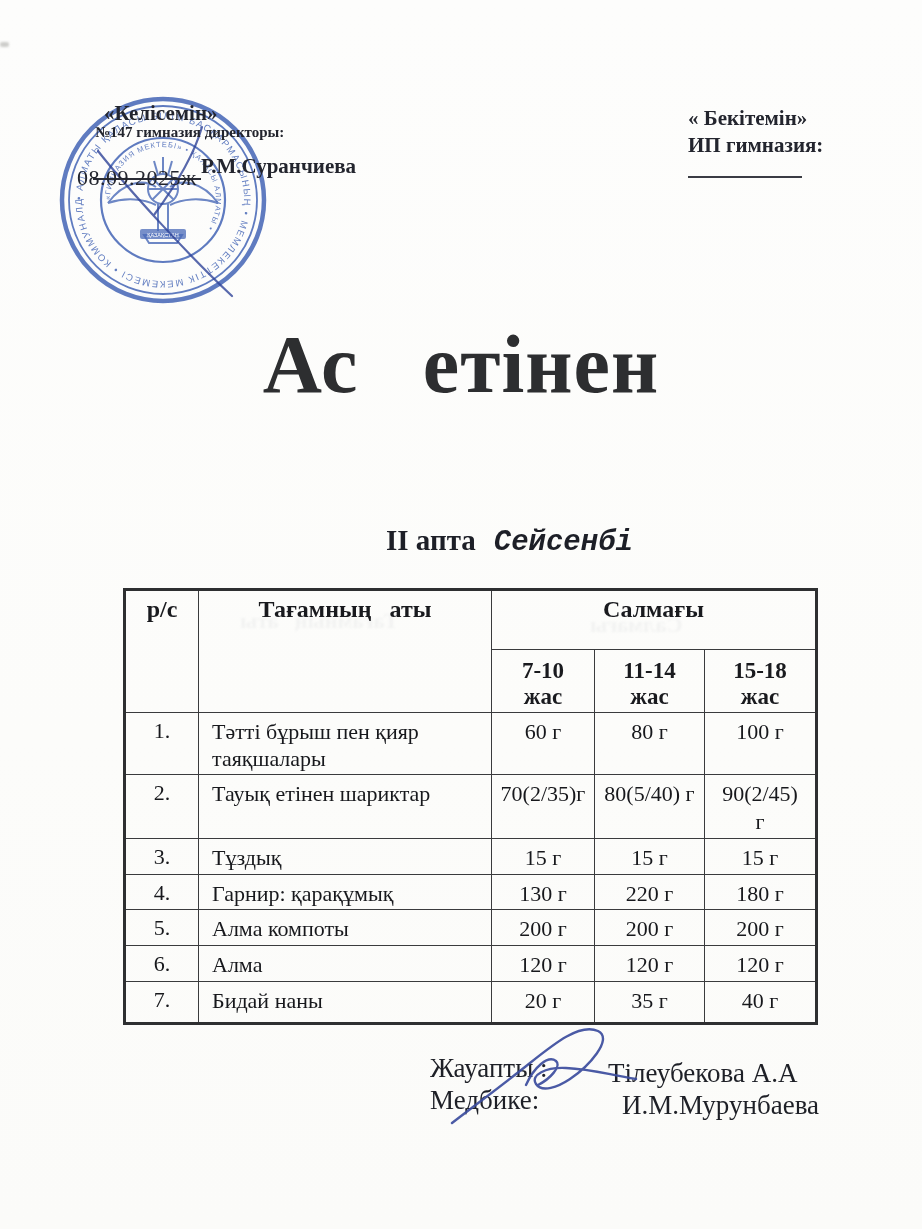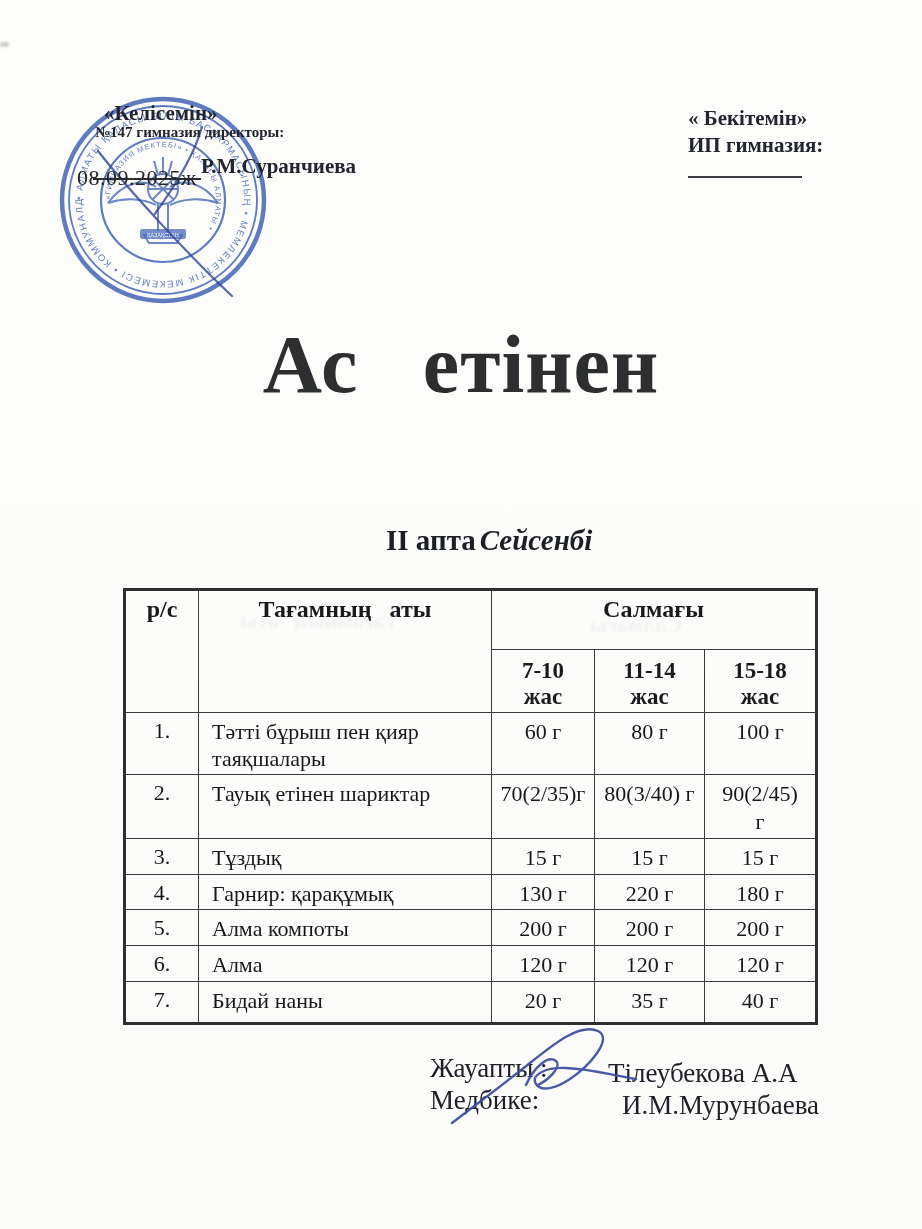--- a/index.html
+++ b/index.html
@@ -28,21 +28,21 @@
   .al-name{left:201px;top:154px;font-size:21px;font-weight:bold;color:#23252e;}
   .al-date{left:77px;top:165px;font-size:22px;font-weight:normal;color:#23252e;letter-spacing:.5px;}
   .ar1{left:688px;top:106px;font-size:21px;font-weight:bold;color:#23252e;}
   .ar2{left:688px;top:133px;font-size:21px;font-weight:bold;color:#23252e;}
   .ar-underline{left:688px;top:176px;width:114px;height:0;border-bottom:2.4px solid #3a3c44;}
 
   
   .doc-title{left:0;right:0;top:318px;text-align:center;font-size:82px;font-weight:bold;color:#2d2e30;white-space:pre;letter-spacing:1px;}
   .date-line{left:505px;top:463px;font-size:27px;color:#21232b;}
   .week-line{left:386px;top:524px;font-size:29px;font-weight:bold;color:#1d1f27;}
-  .week-line .day{font-style:italic;margin-left:4px;}
+  .week-line .day{font-style:italic;margin-left:18px;font-family:Liberation Mono, monospace;}
 
   
   .ghost{color:#9aa0a8;opacity:.10;transform:scaleX(-1);filter:blur(1px);font-weight:bold;white-space:pre;}
   .g1{left:240px;top:608px;font-size:22px;}
   .g2{left:590px;top:612px;font-size:22px;}
 
   
   .menu-table{left:123px;top:588px;}
   table{border-collapse:collapse;table-layout:fixed;width:692px;background:transparent;}
   table{border:3px solid #2e2f31;}
@@ -177,21 +177,21 @@
           <td class="c-num">1.</td>
           <td class="c-dish">Тәтті бұрыш пен қияр таяқшалары</td>
           <td class="c-w">60 г</td>
           <td class="c-w">80 г</td>
           <td class="c-w">100 г</td>
         </tr>
         <tr>
           <td class="c-num">2.</td>
           <td class="c-dish">Тауық етінен шариктар</td>
           <td class="c-w">70(2/35)г</td>
-          <td class="c-w">80(3/40) г</td>
+          <td class="c-w">80(5/40) г</td>
           <td class="c-w">90(2/45)
 г</td>
         </tr>
         <tr>
           <td class="c-num">3.</td>
           <td class="c-dish">Тұздық</td>
           <td class="c-w">15 г</td>
           <td class="c-w">15 г</td>
           <td class="c-w">15 г</td>
         </tr>

